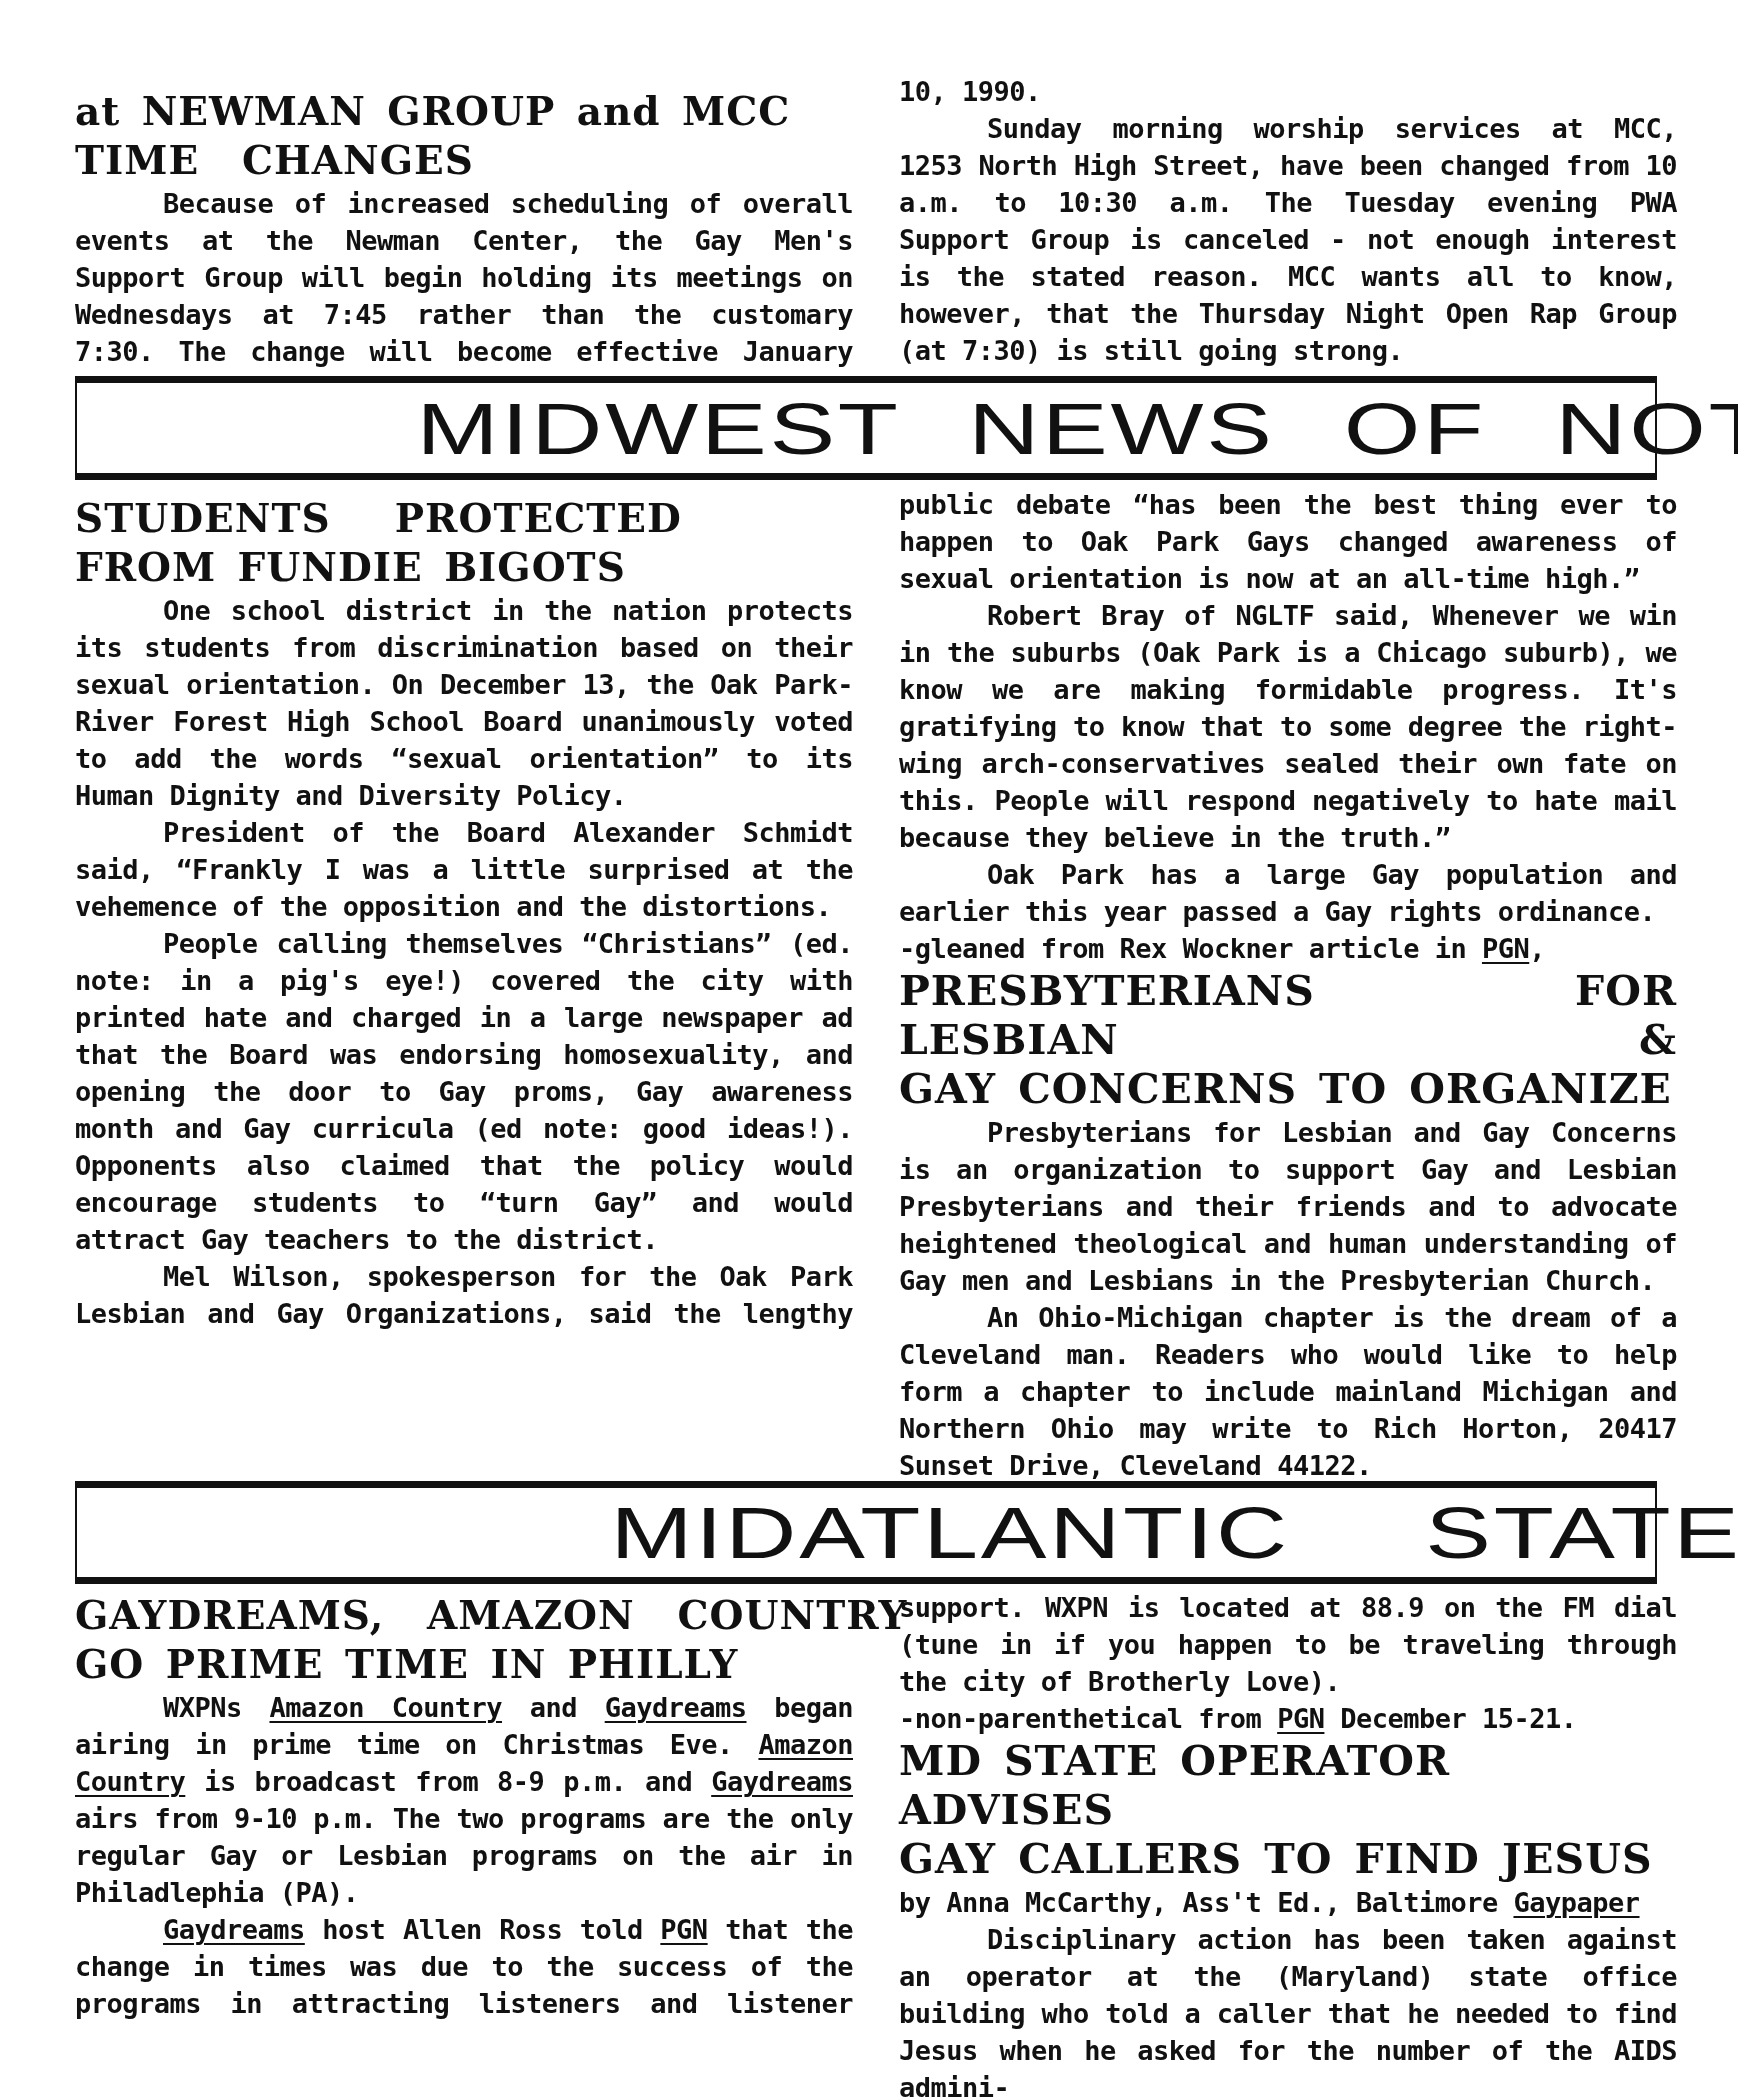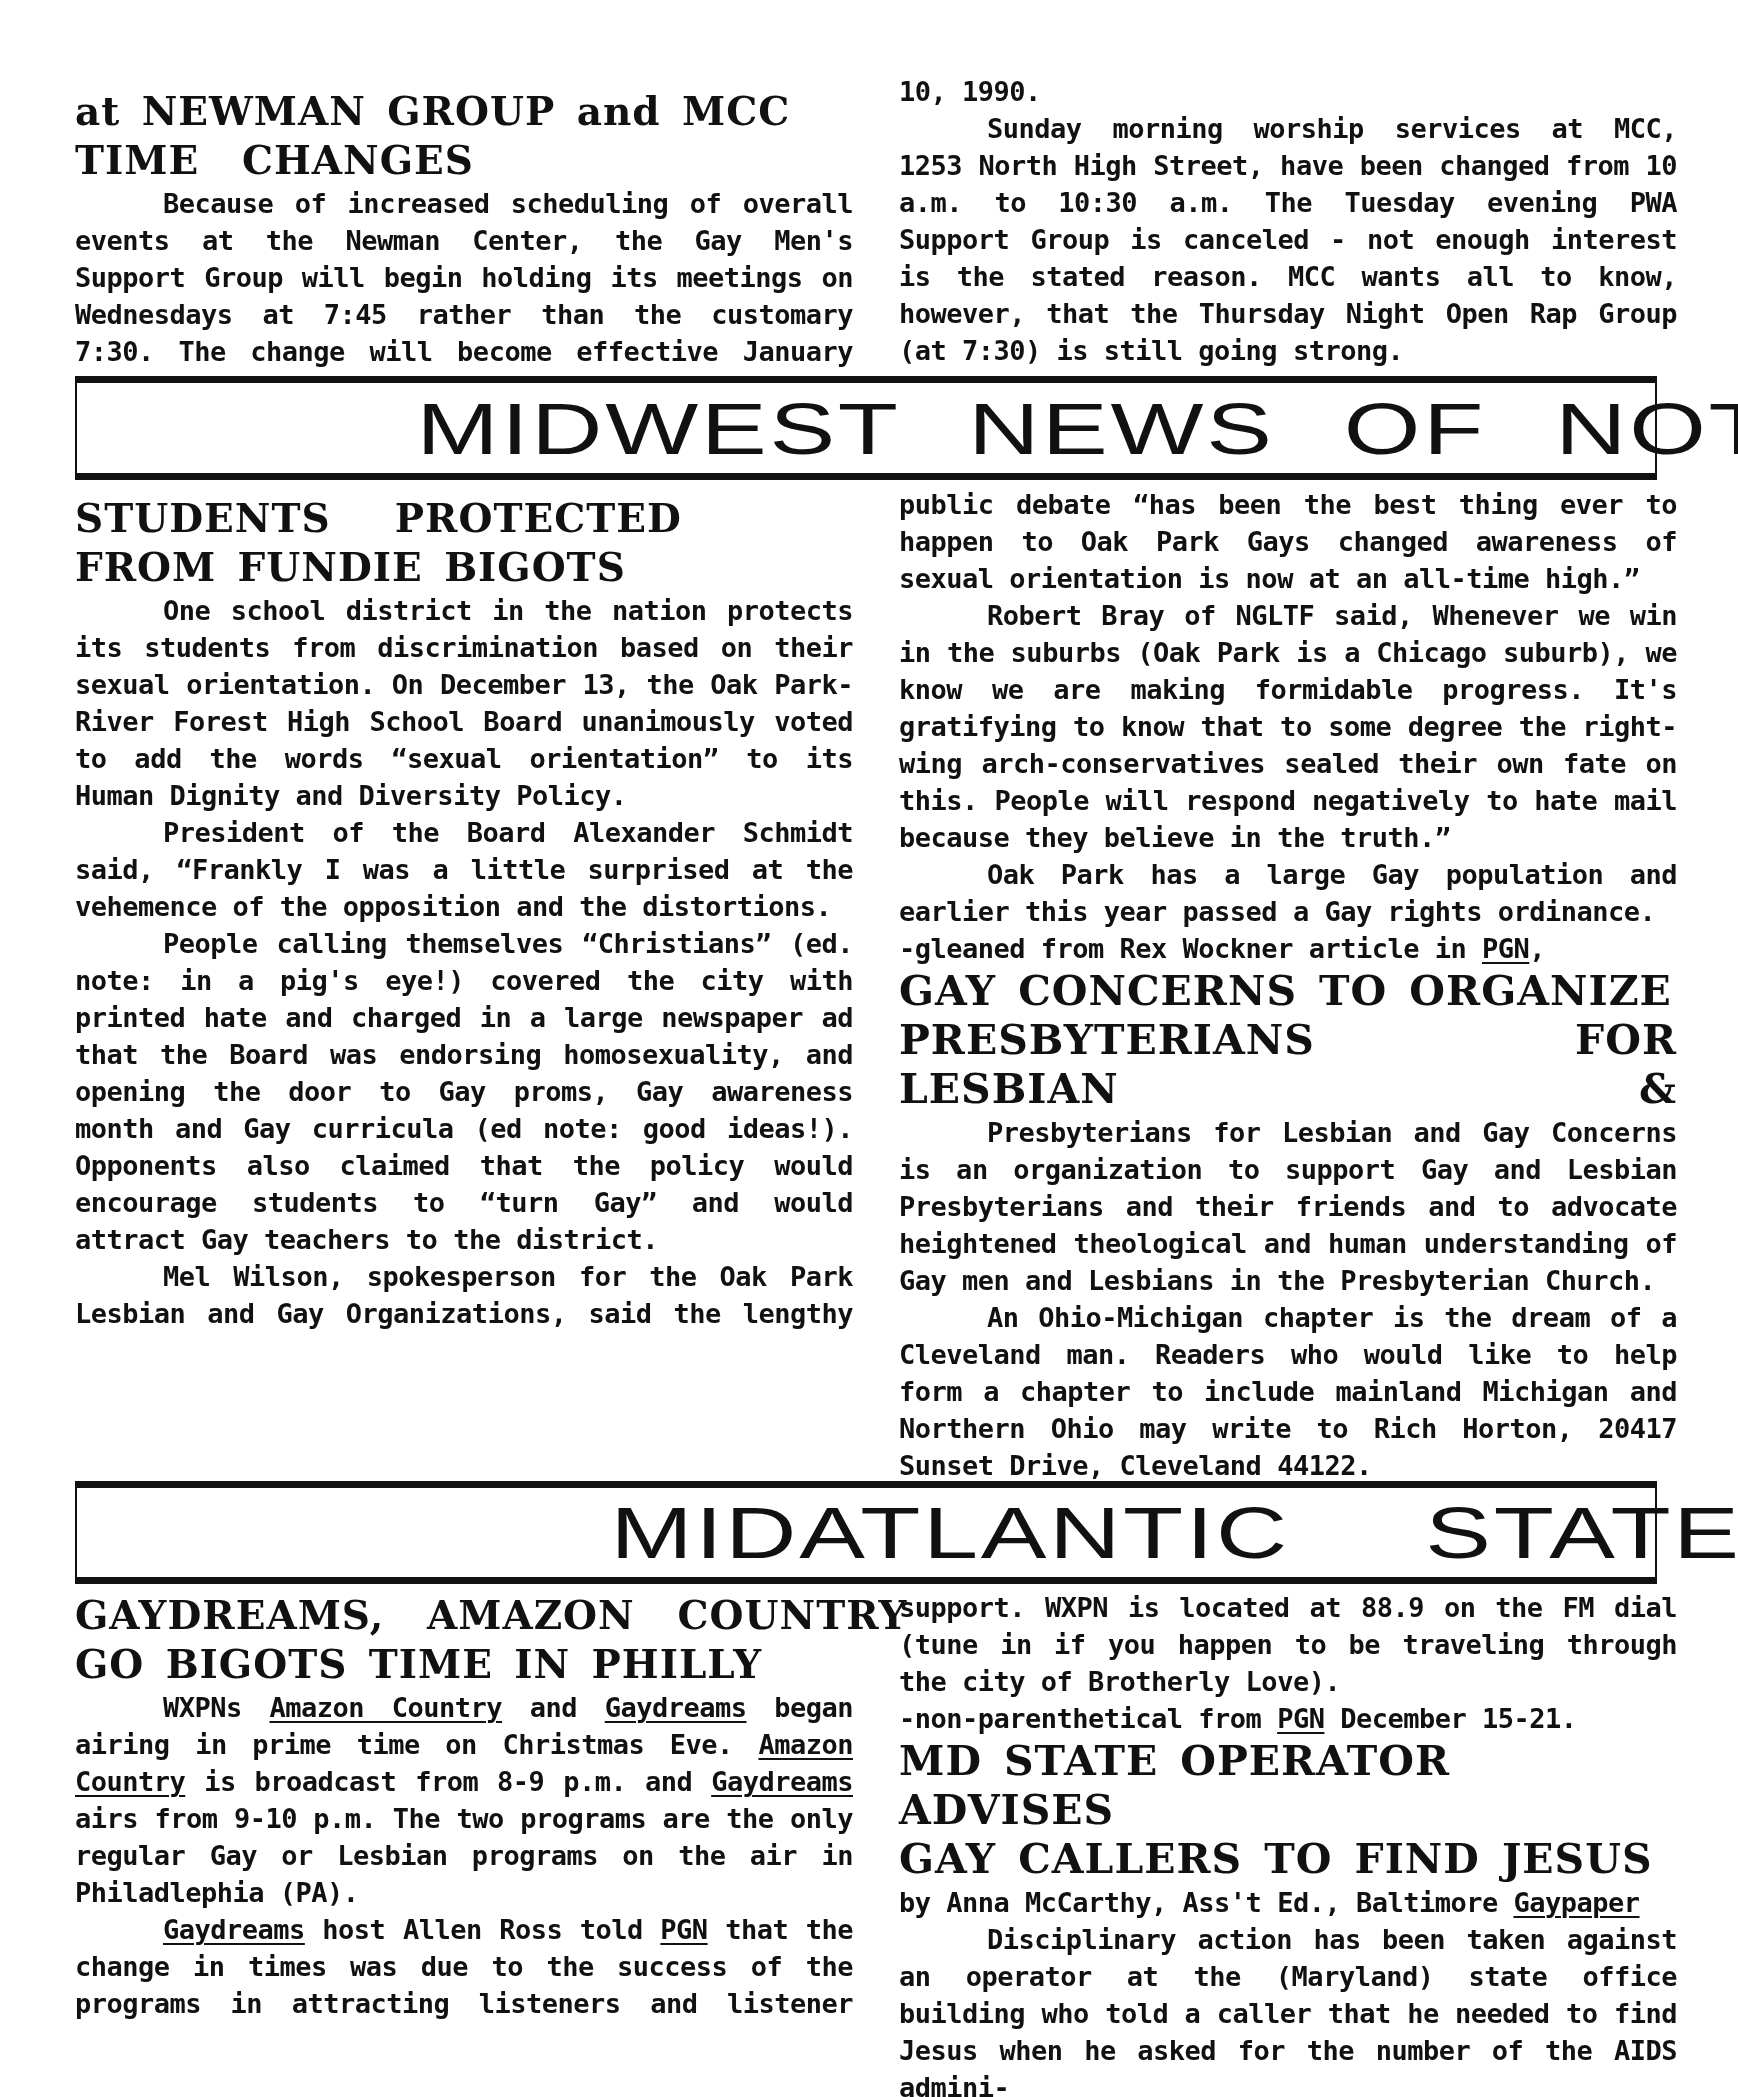--- a/index.html
+++ b/index.html
@@ -73,33 +73,33 @@
     <p class="indent" style="height:74px;overflow:hidden;">Mel Wilson, spokesperson for the Oak Park Lesbian and Gay Organizations, said the lengthy public debate “has been the best thing ever to happen to Oak Park Gays because awareness of sexual orientation is now at an all-time high.”</p>
   </div>
 
   <div class="col right" style="top:486px;">
     <p>public debate “has been the best thing ever to happen to Oak Park Gays changed awareness of sexual orientation is now at an all-time high.”</p>
     <p class="indent">Robert Bray of NGLTF said, Whenever we win in the suburbs (Oak Park is a Chicago suburb), we know we are making formidable progress. It's gratifying to know that to some degree the right-wing arch-conservatives sealed their own fate on this. People will respond negatively to hate mail because they believe in the truth.”</p>
     <p class="indent">Oak Park has a large Gay population and earlier this year passed a Gay rights ordinance.</p>
     <p>
       <span>-gleaned from Rex Wockner article in </span><span class="u">PGN</span><span>,</span>
     </p>
+    <h2 class="headline big" style="text-align:justify;text-align-last:justify;">PRESBYTERIANS FOR LESBIAN &amp;</h2>
     <h2 class="headline big">GAY CONCERNS TO ORGANIZE</h2>
-    <h2 class="headline big" style="text-align:justify;text-align-last:justify;">PRESBYTERIANS FOR LESBIAN &amp;</h2>
     <p class="indent">Presbyterians for Lesbian and Gay Concerns is an organization to support Gay and Lesbian Presbyterians and their friends and to advocate heightened theological and human understanding of Gay men and Lesbians in the Presbyterian Church.</p>
     <p class="indent">An Ohio-Michigan chapter is the dream of a Cleveland man. Readers who would like to help form a chapter to include mainland Michigan and Northern Ohio may write to Rich Horton, 20417 Sunset Drive, Cleveland 44122.</p>
   </div>
 
   <div class="banner b2">
     <span>MIDATLANTIC STATES</span>
   </div>
 
   <div class="col left" style="top:1591px;">
     <h2 class="headline" style="white-space:pre;">GAYDREAMS,  AMAZON  COUNTRY</h2>
-    <h2 class="headline">GO BIGOTS TIME IN PHILLY</h2>
+    <h2 class="headline">GO PRIME TIME IN PHILLY</h2>
     <p class="indent">
       <span>WXPNs </span><span class="u">Amazon Country</span><span> and </span><span class="u">Gaydreams</span><span> began airing in prime time on Christmas Eve. </span><span class="u">Amazon Country</span><span> is broadcast from 8-9 p.m. and </span><span class="u">Gaydreams</span><span> airs from 9-10 p.m. The two programs are the only regular Gay or Lesbian programs on the air in Philadlephia (PA).</span>
     </p>
     <p class="indent" style="height:111px;overflow:hidden;">
       <span class="u">Gaydreams</span><span> host Allen Ross told </span><span class="u">PGN</span><span> that the change in times was due to the success of the programs in attracting listeners and listener support. WXPN is located at 88.9 on the FM dial (tune in if you happen to be traveling through the city of Brotherly Love).</span>
     </p>
   </div>
 
   <div class="col right" style="top:1589px;">
     <p>support. WXPN is located at 88.9 on the FM dial (tune in if you happen to be traveling through the city of Brotherly Love).</p>

